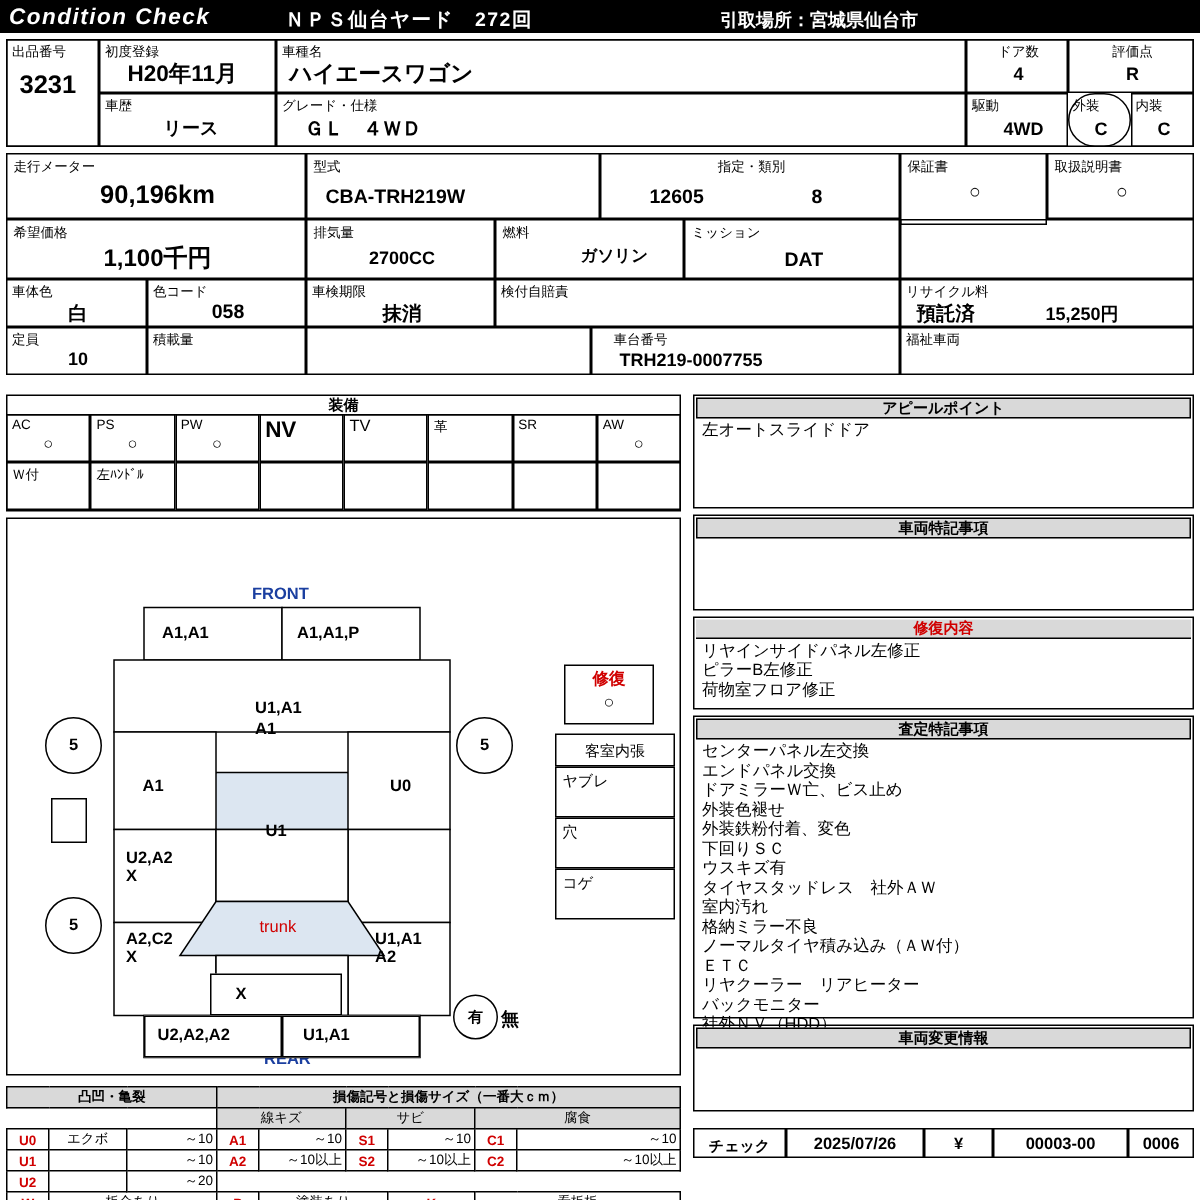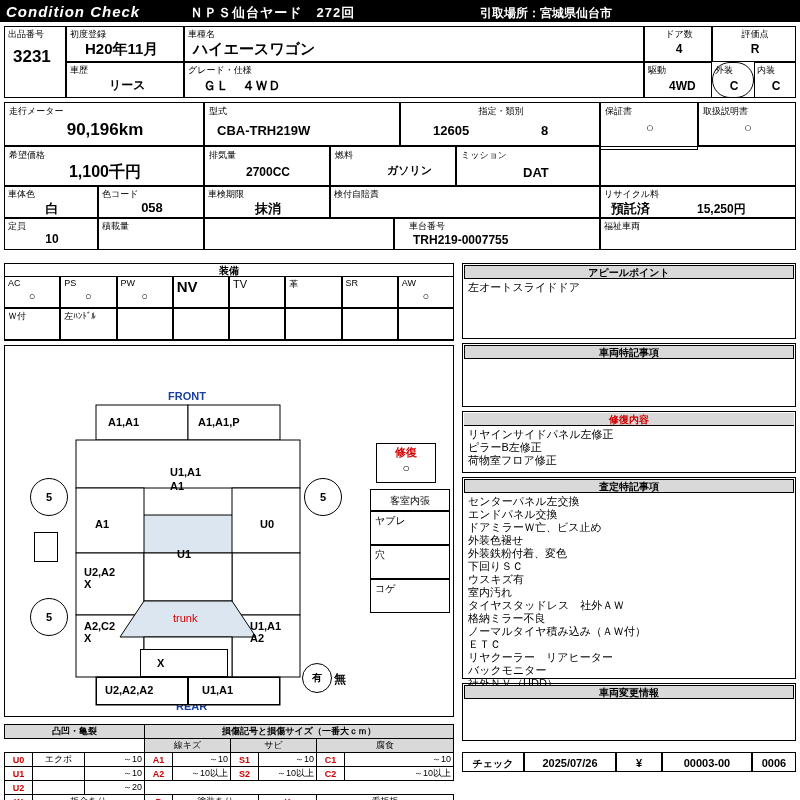--- a/index.html
+++ b/index.html
@@ -297,22 +297,22 @@
   <div class="bx" style="left:462px; top:477px; width:334px; height:202px;"></div>
   <div class="secbar" style="left:464px; top:479px; width:330px; height:14px;">査定特記事項</div>
   <div id="appraisal-lines" style="position:absolute; left:468px; top:495px; width:326px;">
       <div class="" style="font-size:11px; line-height:13px;">センターパネル左交換</div>
       <div class="" style="font-size:11px; line-height:13px;">エンドパネル交換</div>
       <div class="" style="font-size:11px; line-height:13px;">ドアミラーＷ亡、ビス止め</div>
       <div class="" style="font-size:11px; line-height:13px;">外装色褪せ</div>
       <div class="" style="font-size:11px; line-height:13px;">外装鉄粉付着、変色</div>
       <div class="" style="font-size:11px; line-height:13px;">下回りＳＣ</div>
       <div class="" style="font-size:11px; line-height:13px;">ウスキズ有</div>
+      <div class="" style="font-size:11px; line-height:13px;">タイヤスタッドレス　社外ＡＷ</div>
       <div class="" style="font-size:11px; line-height:13px;">室内汚れ</div>
-      <div class="" style="font-size:11px; line-height:13px;">タイヤスタッドレス　社外ＡＷ</div>
       <div class="" style="font-size:11px; line-height:13px;">格納ミラー不良</div>
       <div class="" style="font-size:11px; line-height:13px;">ノーマルタイヤ積み込み（ＡＷ付）</div>
       <div class="" style="font-size:11px; line-height:13px;">ＥＴＣ</div>
       <div class="" style="font-size:11px; line-height:13px;">リヤクーラー　リアヒーター</div>
       <div class="" style="font-size:11px; line-height:13px;">バックモニター</div>
       <div class="" style="font-size:11px; line-height:13px;">社外ＮＶ（HDD）</div>
     </div>
 
   <div class="bx" style="left:462px; top:683px; width:334px; height:58px;"></div>
   <div class="secbar" style="left:464px; top:685px; width:330px; height:14px;">車両変更情報</div>

